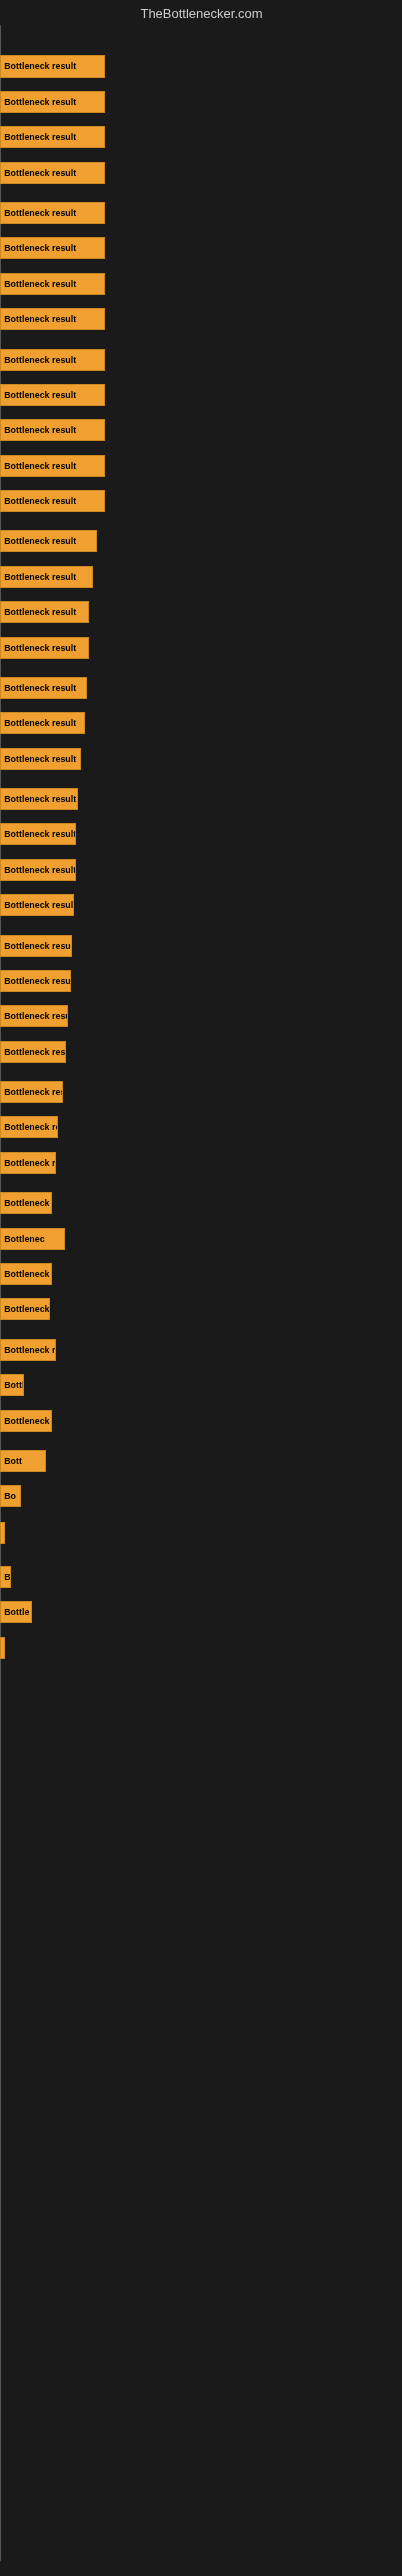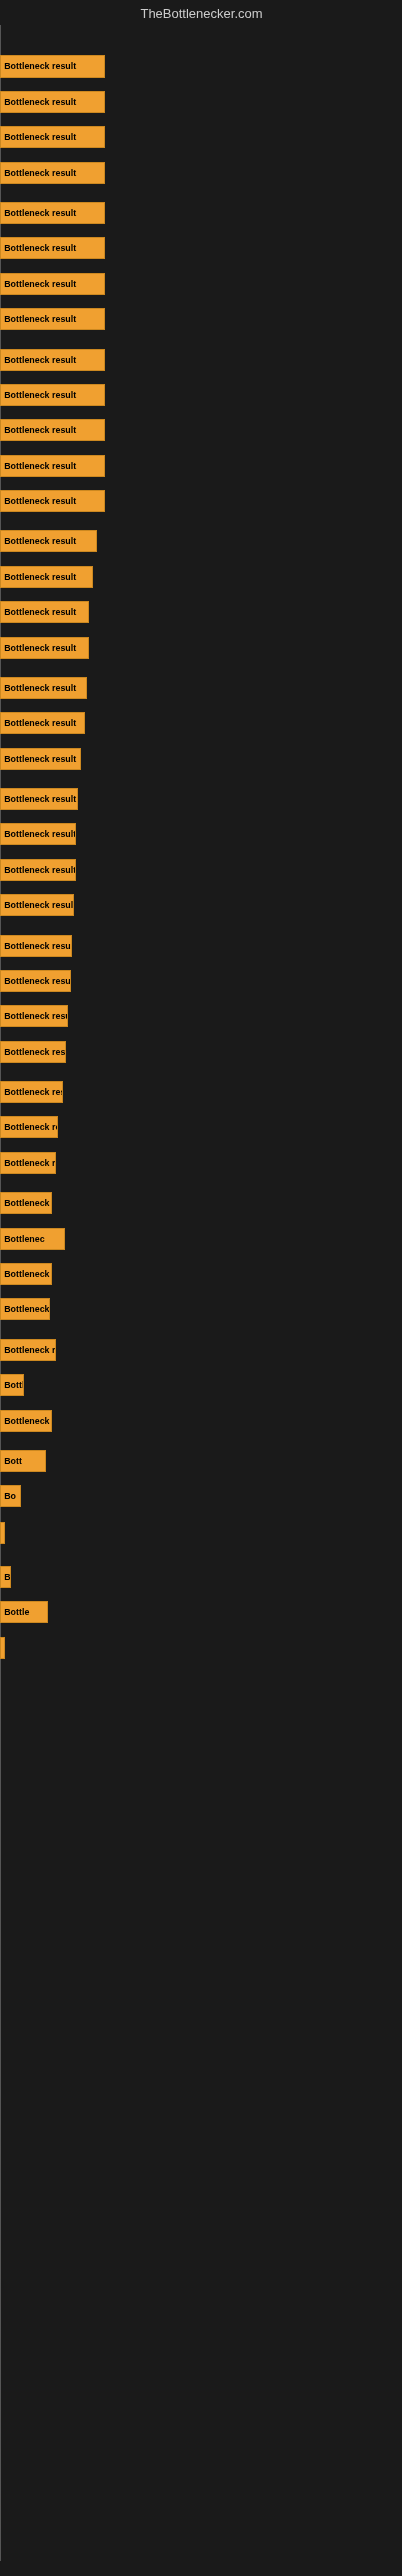--- a/index.html
+++ b/index.html
@@ -188,20 +188,20 @@
     </div>
     <div class="bar-item" style="top: 1444px; width: 21px;">
       <span class="bar-label">Bo</span>
     </div>
     <div class="bar-item" style="top: 1481px; width: 4.8px;">
       <span class="bar-label"></span>
     </div>
     <div class="bar-item" style="top: 1525px; width: 11.3px;">
       <span class="bar-label">B</span>
     </div>
-    <div class="bar-item" style="top: 1560px; width: 48px;">
+    <div class="bar-item" style="top: 1560px; width: 32px;">
       <span class="bar-label">Bottle</span>
     </div>
     <div class="bar-item" style="top: 1596px; width: 4px;">
       <span class="bar-label"></span>
     </div>
   </div>
 
 
 </body></html>

